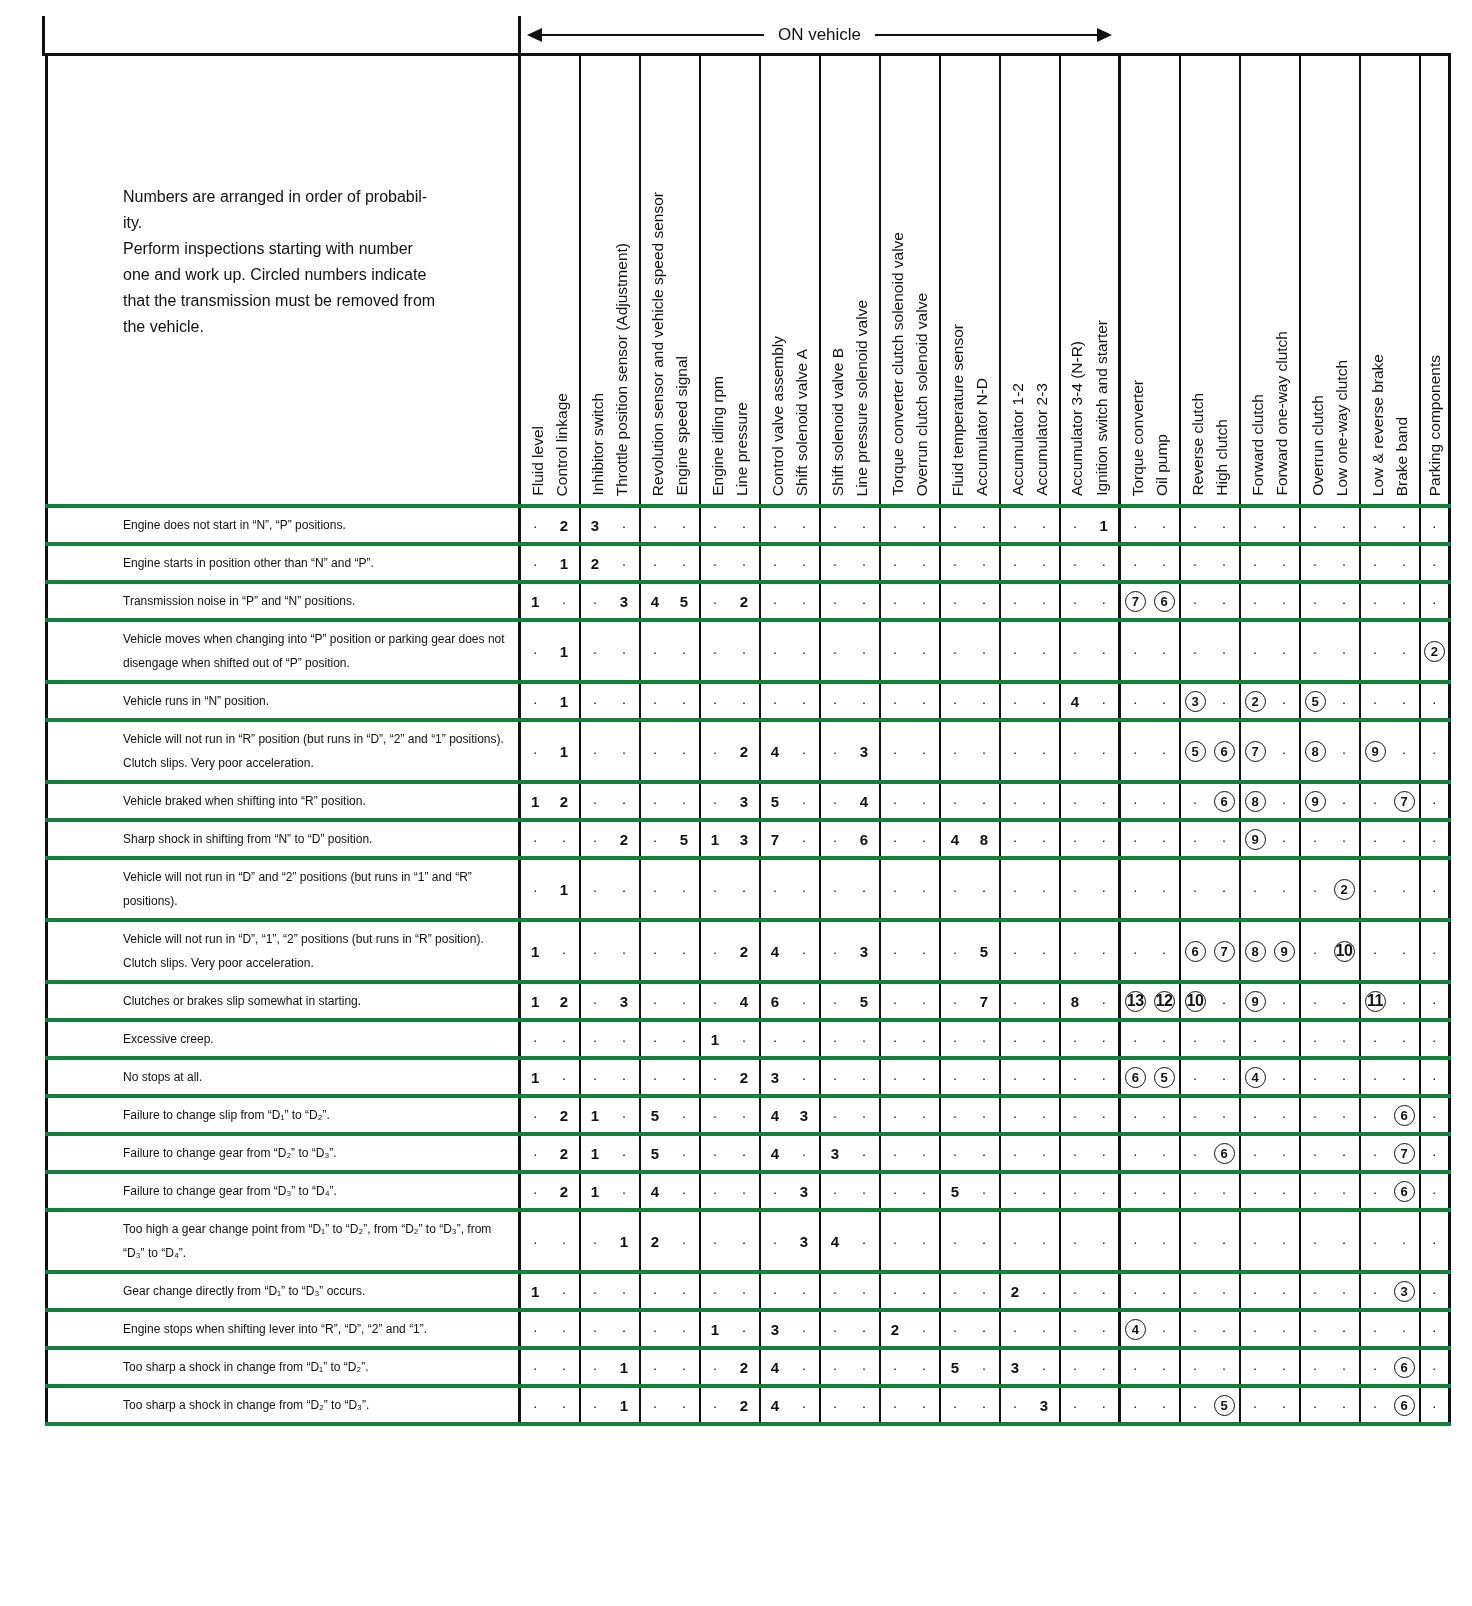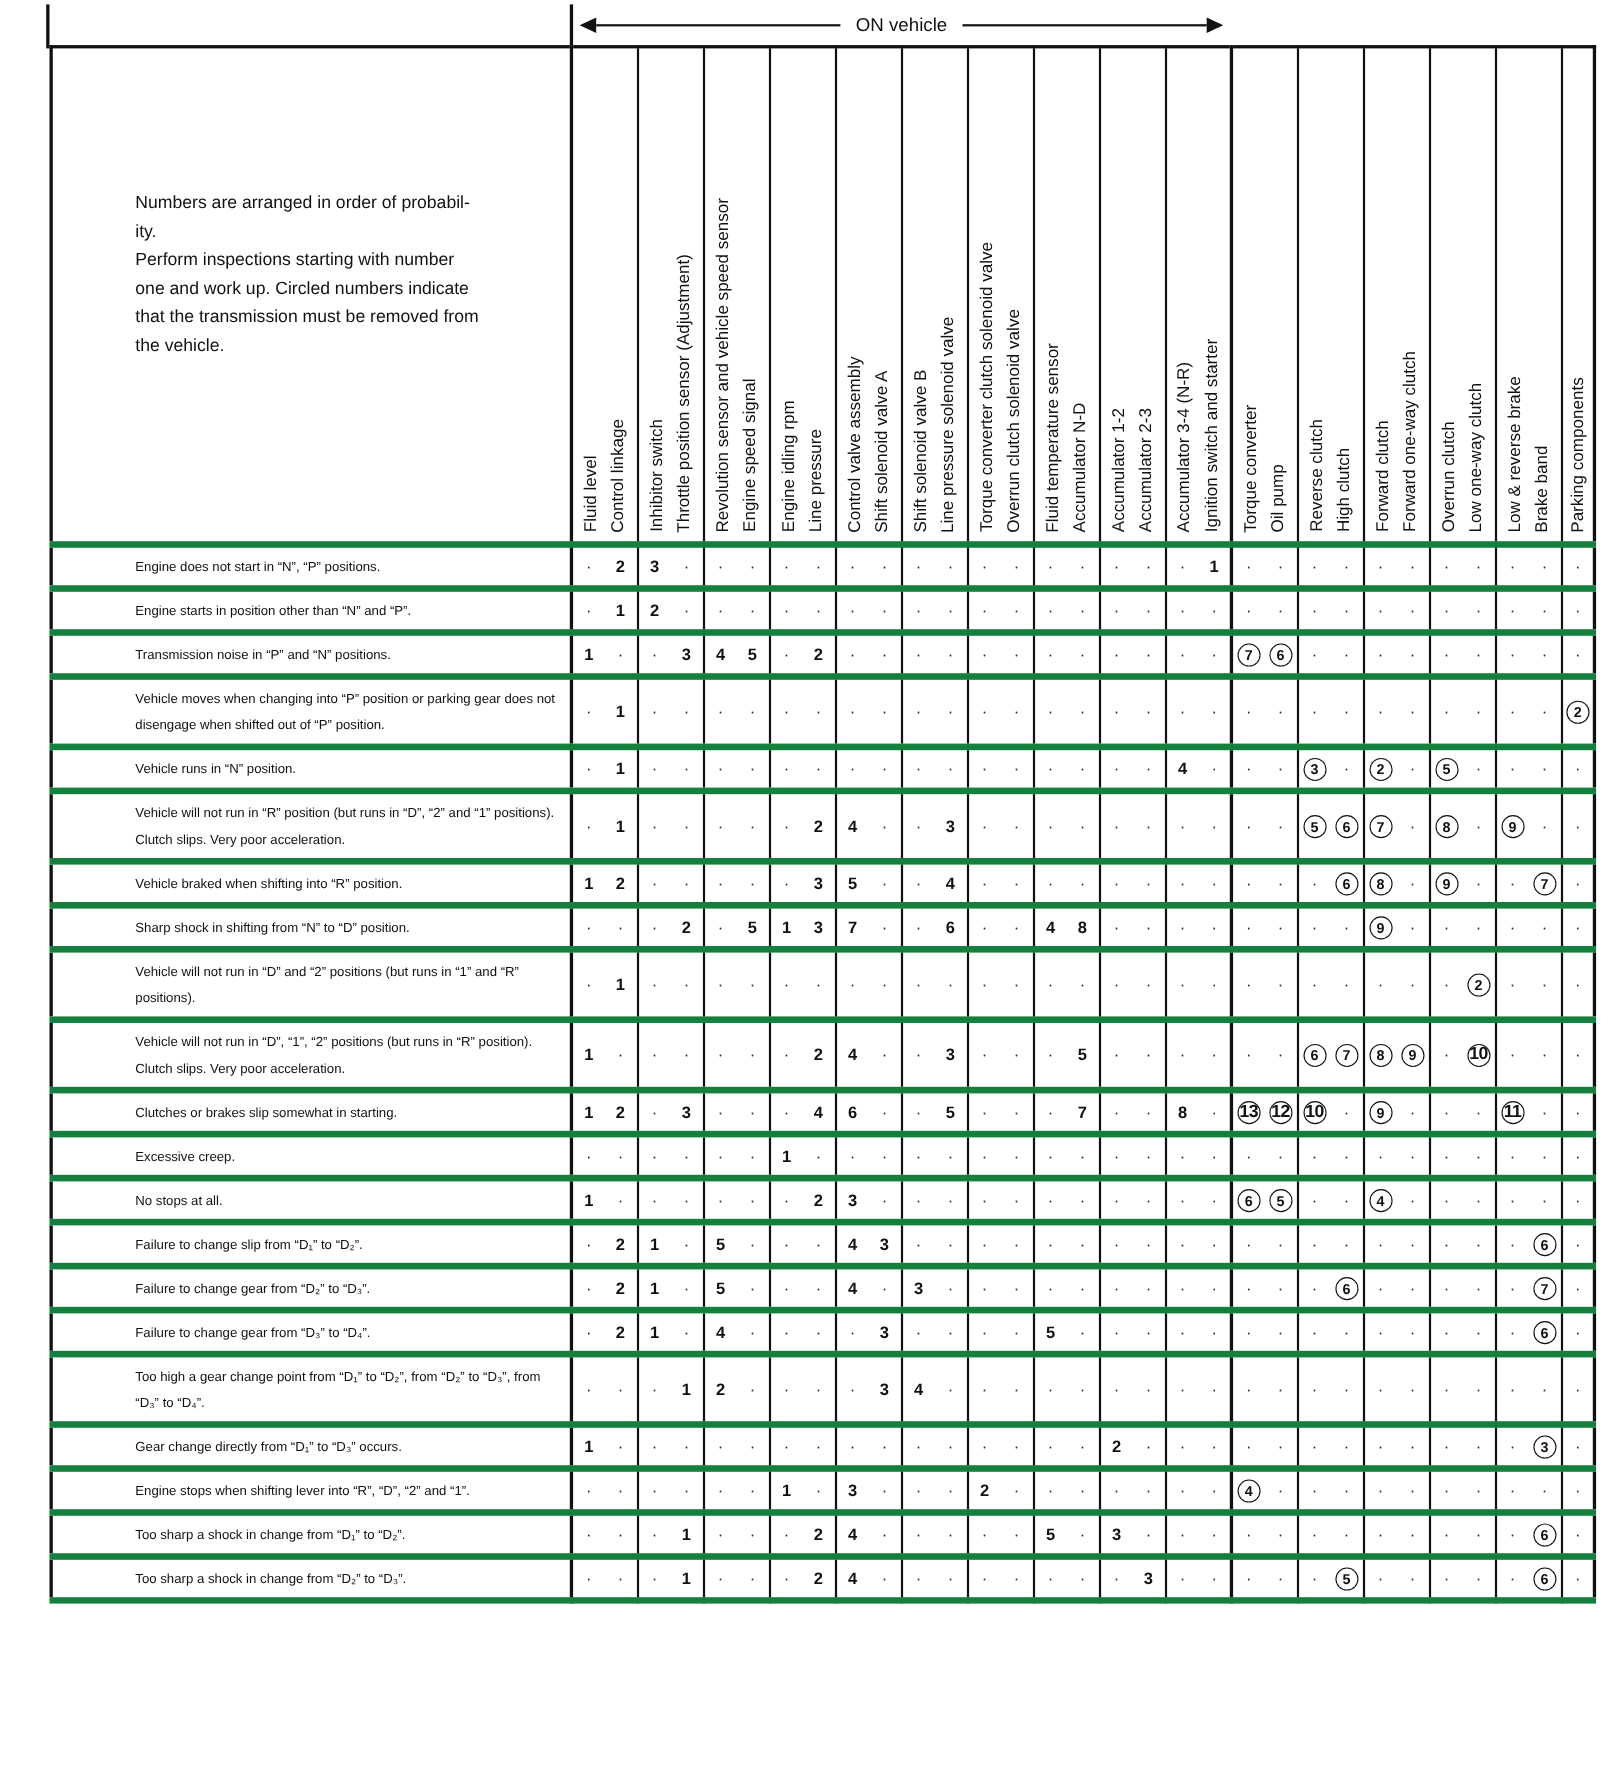--- a/index.html
+++ b/index.html
@@ -1,37 +1,37 @@
 <!DOCTYPE html>
 <html><head>
 <meta charset="utf-8">
 <style>
   html,body{margin:0;padding:0;background:#fff;color:#111;
     font-family:"Liberation Sans",sans-serif;}
-  .page{position:relative;width:1403px;margin:4px 0 0 45px;}
+  .page{position:relative;width:1403px;margin:16px 0 0 45px;}
   .left-tick{position:absolute;left:-3px;top:0;width:3px;height:40px;background:#111;}
 
   
   .arrow-row{display:flex;height:37px;margin-left:473px;}
   .seg{display:flex;align-items:center;border-left:3px solid #111;
        padding:0 6px;box-sizing:border-box;}
   .seg-on{width:600px;}
   .seg-off{width:330px;border-right:3px solid #111;}
   .aline{flex:1;height:2px;background:#111;}
   .ah{width:0;height:0;border-top:7px solid transparent;border-bottom:7px solid transparent;}
   .ah-l{border-right:15px solid #111;}
   .ah-r{border-left:15px solid #111;}
   .seg-label{padding:0 14px;font-size:17px;white-space:nowrap;}
 
   
   table{border-collapse:collapse;table-layout:fixed;width:1403px;
         border:3px solid #111;}
   col.symcol{width:473px;}
   col.datacol{width:30px;}
-  tr{border-bottom:6px solid #15803d;}
+  tr{border-bottom:4px solid #15803d;}
   th,td{padding:0;margin:0;}
 
   th.intro-cell{vertical-align:top;text-align:left;font-weight:normal;
     border-right:3px solid #111;}
   .intro-text{margin:128px 10px 0 75px;font-size:16px;line-height:26px;
     white-space:pre-line;}
 
   th.vhead{height:448px;vertical-align:bottom;border-right:2px solid #111;
     font-weight:normal;}
   th.vhead.sec-end{border-right:3px solid #111;}

